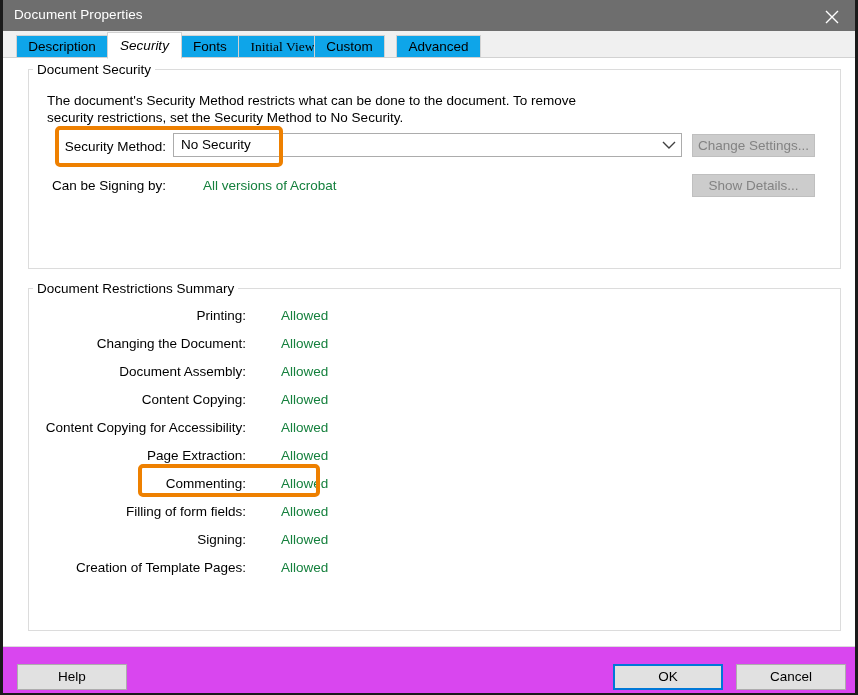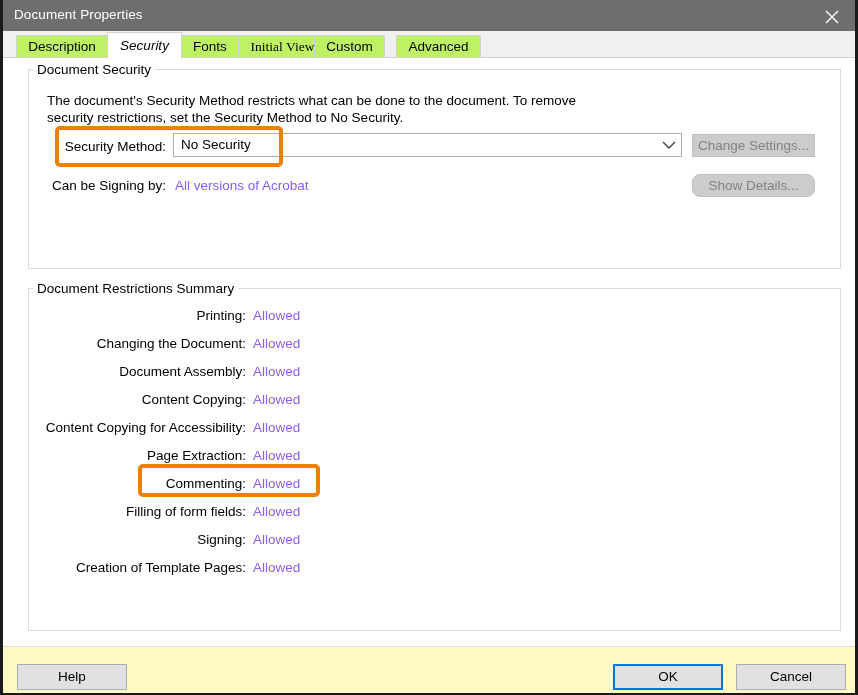--- a/index.html
+++ b/index.html
@@ -62,21 +62,21 @@
     left: 0;
     top: 31px;
     width: 852px;
     height: 27px;
   }
   .tab {
     position: absolute;
     top: 4px;
     height: 23px;
     box-sizing: border-box;
-    background: #bef264;
+    background: #0ea5e9;
     border: 1px solid #d2d2d2;
     font-size: 13.5px;
     color: #000;
     text-align: center;
     line-height: 21px;
     white-space: nowrap;
     cursor: default;
   }
   .tab.active {
     top: 1px;
@@ -126,22 +126,23 @@
   .field-label {
     position: absolute;
     font-size: 13.5px;
     color: #000;
     text-align: right;
     white-space: nowrap;
   }
   .field-value {
     position: absolute;
     font-size: 13.5px;
-    color: #8b5cf6;
-    white-space: nowrap;
+    color: #15803d;
+    white-space: nowrap;
+    margin-left: 28px;
   }
 
   
   #security-combo {
     position: absolute;
     left: 170px;
     top: 134px;
     width: 509px;
     height: 24px;
     box-sizing: border-box;
@@ -201,21 +202,21 @@
     z-index: 20;
   }
 
   
   #footer {
     position: absolute;
     left: 0;
     top: 646px;
     width: 852px;
     height: 46px;
-    background: #fef9c3;
+    background: #d946ef;
     border-top: 1px solid #dcdcdc;
   }
 </style>
 </head>
 <body>
 
 <div id="window">
 
   <div id="titlebar">
     <div id="title-text">Document Properties</div>
@@ -265,21 +266,21 @@
         </svg>
       </div>
     </div>
 
     <div class="field-label" style="left:43px; top:120px; width:120px;">Can be Signing by:</div>
     <div class="field-value" style="left:172px; top:120px;">All versions of Acrobat</div>
 
     <div class="pushbutton disabled" style="left:689px; top:76px; width:123px; height:23px; line-height:21px;">
       <span>Change Settings...</span>
     </div>
-    <div class="pushbutton disabled" style="left:689px; top:116px; width:123px; height:23px; line-height:21px;border-radius:8px;">
+    <div class="pushbutton disabled" style="left:689px; top:116px; width:123px; height:23px; line-height:21px;">
       <span>Show Details...</span>
     </div>
 
     <div class="groupbox" style="left:25px; top:230px; width:813px; height:343px;"></div>
     <div class="group-legend" style="left:30px; top:223px;">Document Restrictions Summary</div>
 
     <div id="restriction-rows">
         <div class="field-label" style="left: 40px; width: 203px; top: 250px;">Printing:</div>
         <div class="field-value" style="left: 250px; top: 250px;">Allowed</div>
         <div class="field-label" style="left: 40px; width: 203px; top: 278px;">Changing the Document:</div>

